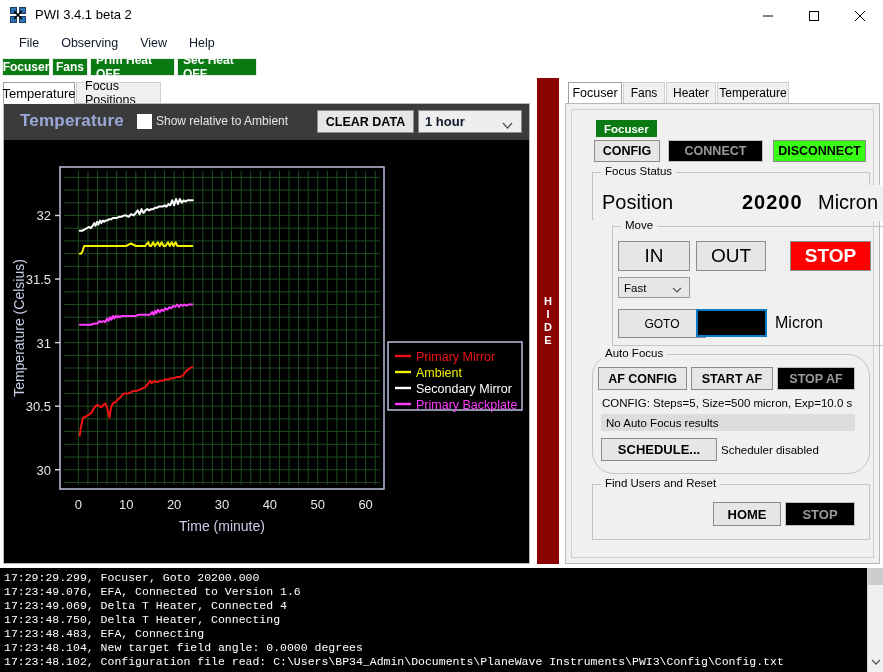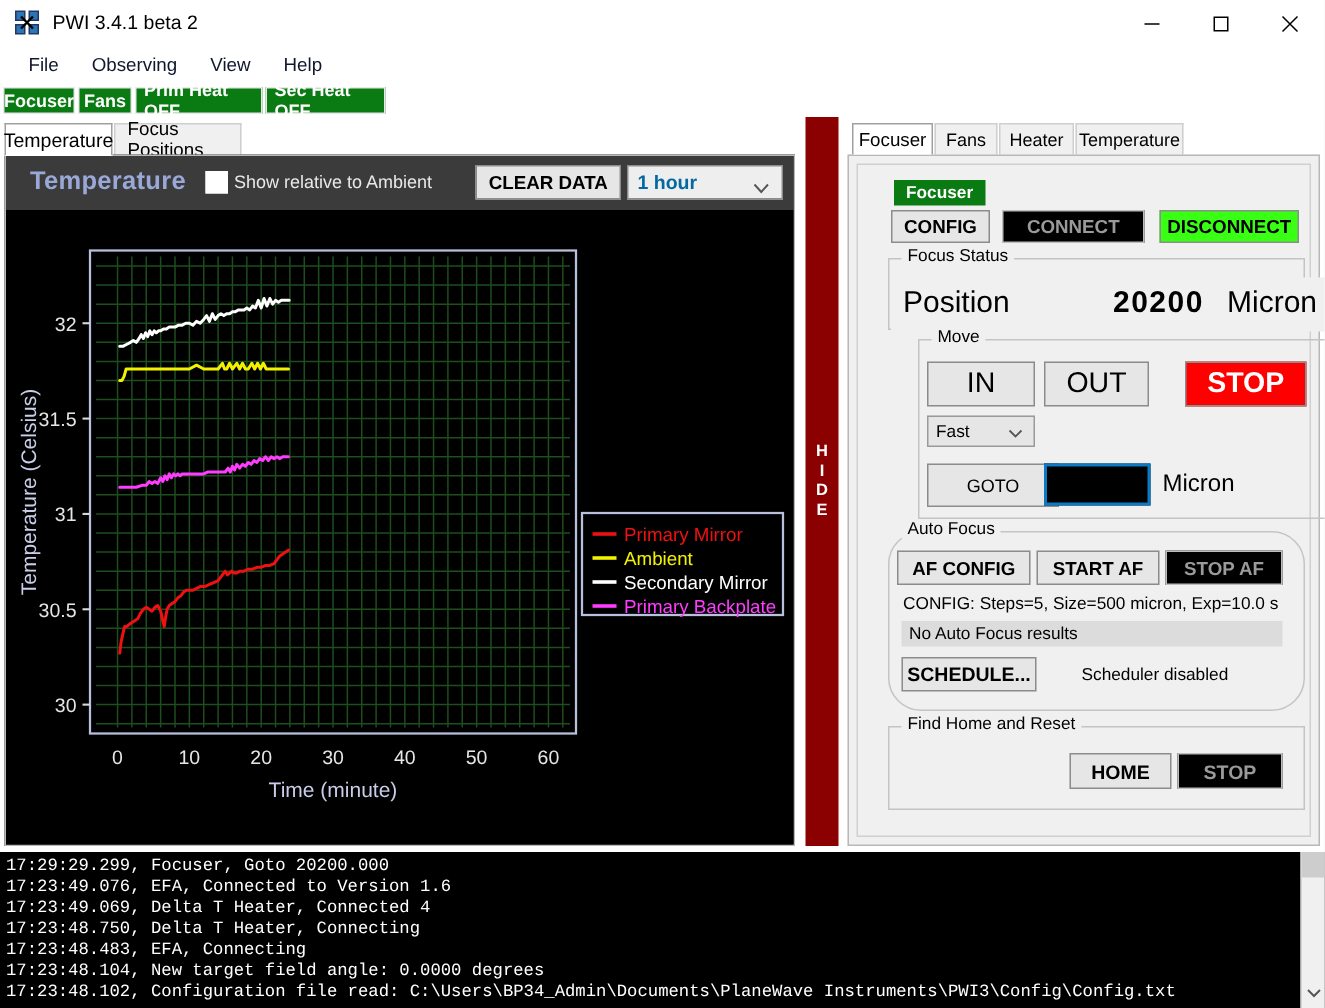--- a/index.html
+++ b/index.html
@@ -44,21 +44,21 @@
   .charthdr{position:absolute;left:0;top:0;width:525px;height:36px;background:#3b3b3b;}
   .charthdr-title{position:absolute;left:16px;top:7px;font-size:17px;font-weight:bold;
                   color:#9aa8d8;letter-spacing:.2px;}
   .chk{position:absolute;left:133px;top:10px;width:13px;height:13px;background:#ffffff;border:1px solid #ffffff;}
   .chk-label{position:absolute;left:152px;top:10px;font-size:12px;color:#e8e8e8;}
   .cleardata{position:absolute;left:313px;top:6px;width:97px;height:23px;background:#e6e6e6;
              border:1px solid #8c8c8c;font-size:12.5px;font-weight:bold;color:#000;
              display:flex;align-items:center;justify-content:center;box-sizing:border-box;}
   .rangesel{position:absolute;left:414px;top:6px;width:104px;height:23px;background:#eeeeee;
             border:1px solid #8c8c8c;box-sizing:border-box;display:flex;align-items:center;}
-  .rangesel span{font-size:13px;font-weight:bold;padding-left:6px;color:#0369a1;}
+  .rangesel span{font-size:13px;font-weight:bold;padding-left:6px;color:#0f172a;}
   .rangesel .caret{position:absolute;right:8px;top:7px;}
 
   .plotarea{position:absolute;left:0;top:36px;width:525px;height:423px;background:#000;}
   .plotsvg{position:absolute;left:0;top:0;}
 
   
   .hidebar{position:absolute;left:537px;top:78px;width:22px;height:486px;background:#8b0000;
            display:flex;align-items:center;justify-content:center;}
   .hidebar-txt{color:#ffffff;font-size:11px;font-weight:bold;line-height:13px;text-align:center;}
 
@@ -338,26 +338,26 @@
         <div class="gbox-legend">Auto Focus</div>
 
         <div class="btn" style="position:absolute;left:5px;top:12px;width:89px;height:23px;font-size:12.5px;font-weight:bold;">AF CONFIG</div>
         <div class="btn" style="position:absolute;left:98px;top:12px;width:82px;height:23px;font-size:12.5px;font-weight:bold;">START AF</div>
         <div class="btn dis" style="position:absolute;left:184px;top:12px;width:78px;height:23px;font-size:12.5px;font-weight:bold;">STOP AF</div>
 
         <div class="smalltxt" style="left:9px;top:42px;">CONFIG: Steps=5, Size=500 micron, Exp=10.0 s</div>
 
         <div class="af-result" style="left:8px;top:59px;width:254px;height:17px;">No Auto Focus results</div>
 
-        <div class="btn" style="position:absolute;left:8px;top:83px;width:90px;height:23px;font-size:13px;font-weight:bold;">SCHEDULE...</div>
+        <div class="btn" style="position:absolute;left:8px;top:83px;width:116px;height:23px;font-size:13px;font-weight:bold;">SCHEDULE...</div>
         <div class="smalltxt" style="left:128px;top:89px;">Scheduler disabled</div>
       </div>
 
       <div class="gbox" style="left:20px;top:374px;width:278px;height:56px;">
-        <div class="gbox-legend">Find Home and Reset</div>
+        <div class="gbox-legend">Find Users and Reset</div>
         <div class="btn" style="position:absolute;left:120px;top:17px;width:68px;height:24px;font-size:13px;font-weight:bold;">HOME</div>
         <div class="btn dis" style="position:absolute;left:192px;top:17px;width:70px;height:24px;font-size:13px;font-weight:bold;">STOP</div>
       </div>
 
     </div>
   </div>
 
   <div class="logpanel">
     <div class="logline" style="top:3px;">17:29:29.299, Focuser, Goto 20200.000</div>
     <div class="logline" style="top:17px;">17:23:49.076, EFA, Connected to Version 1.6</div>

